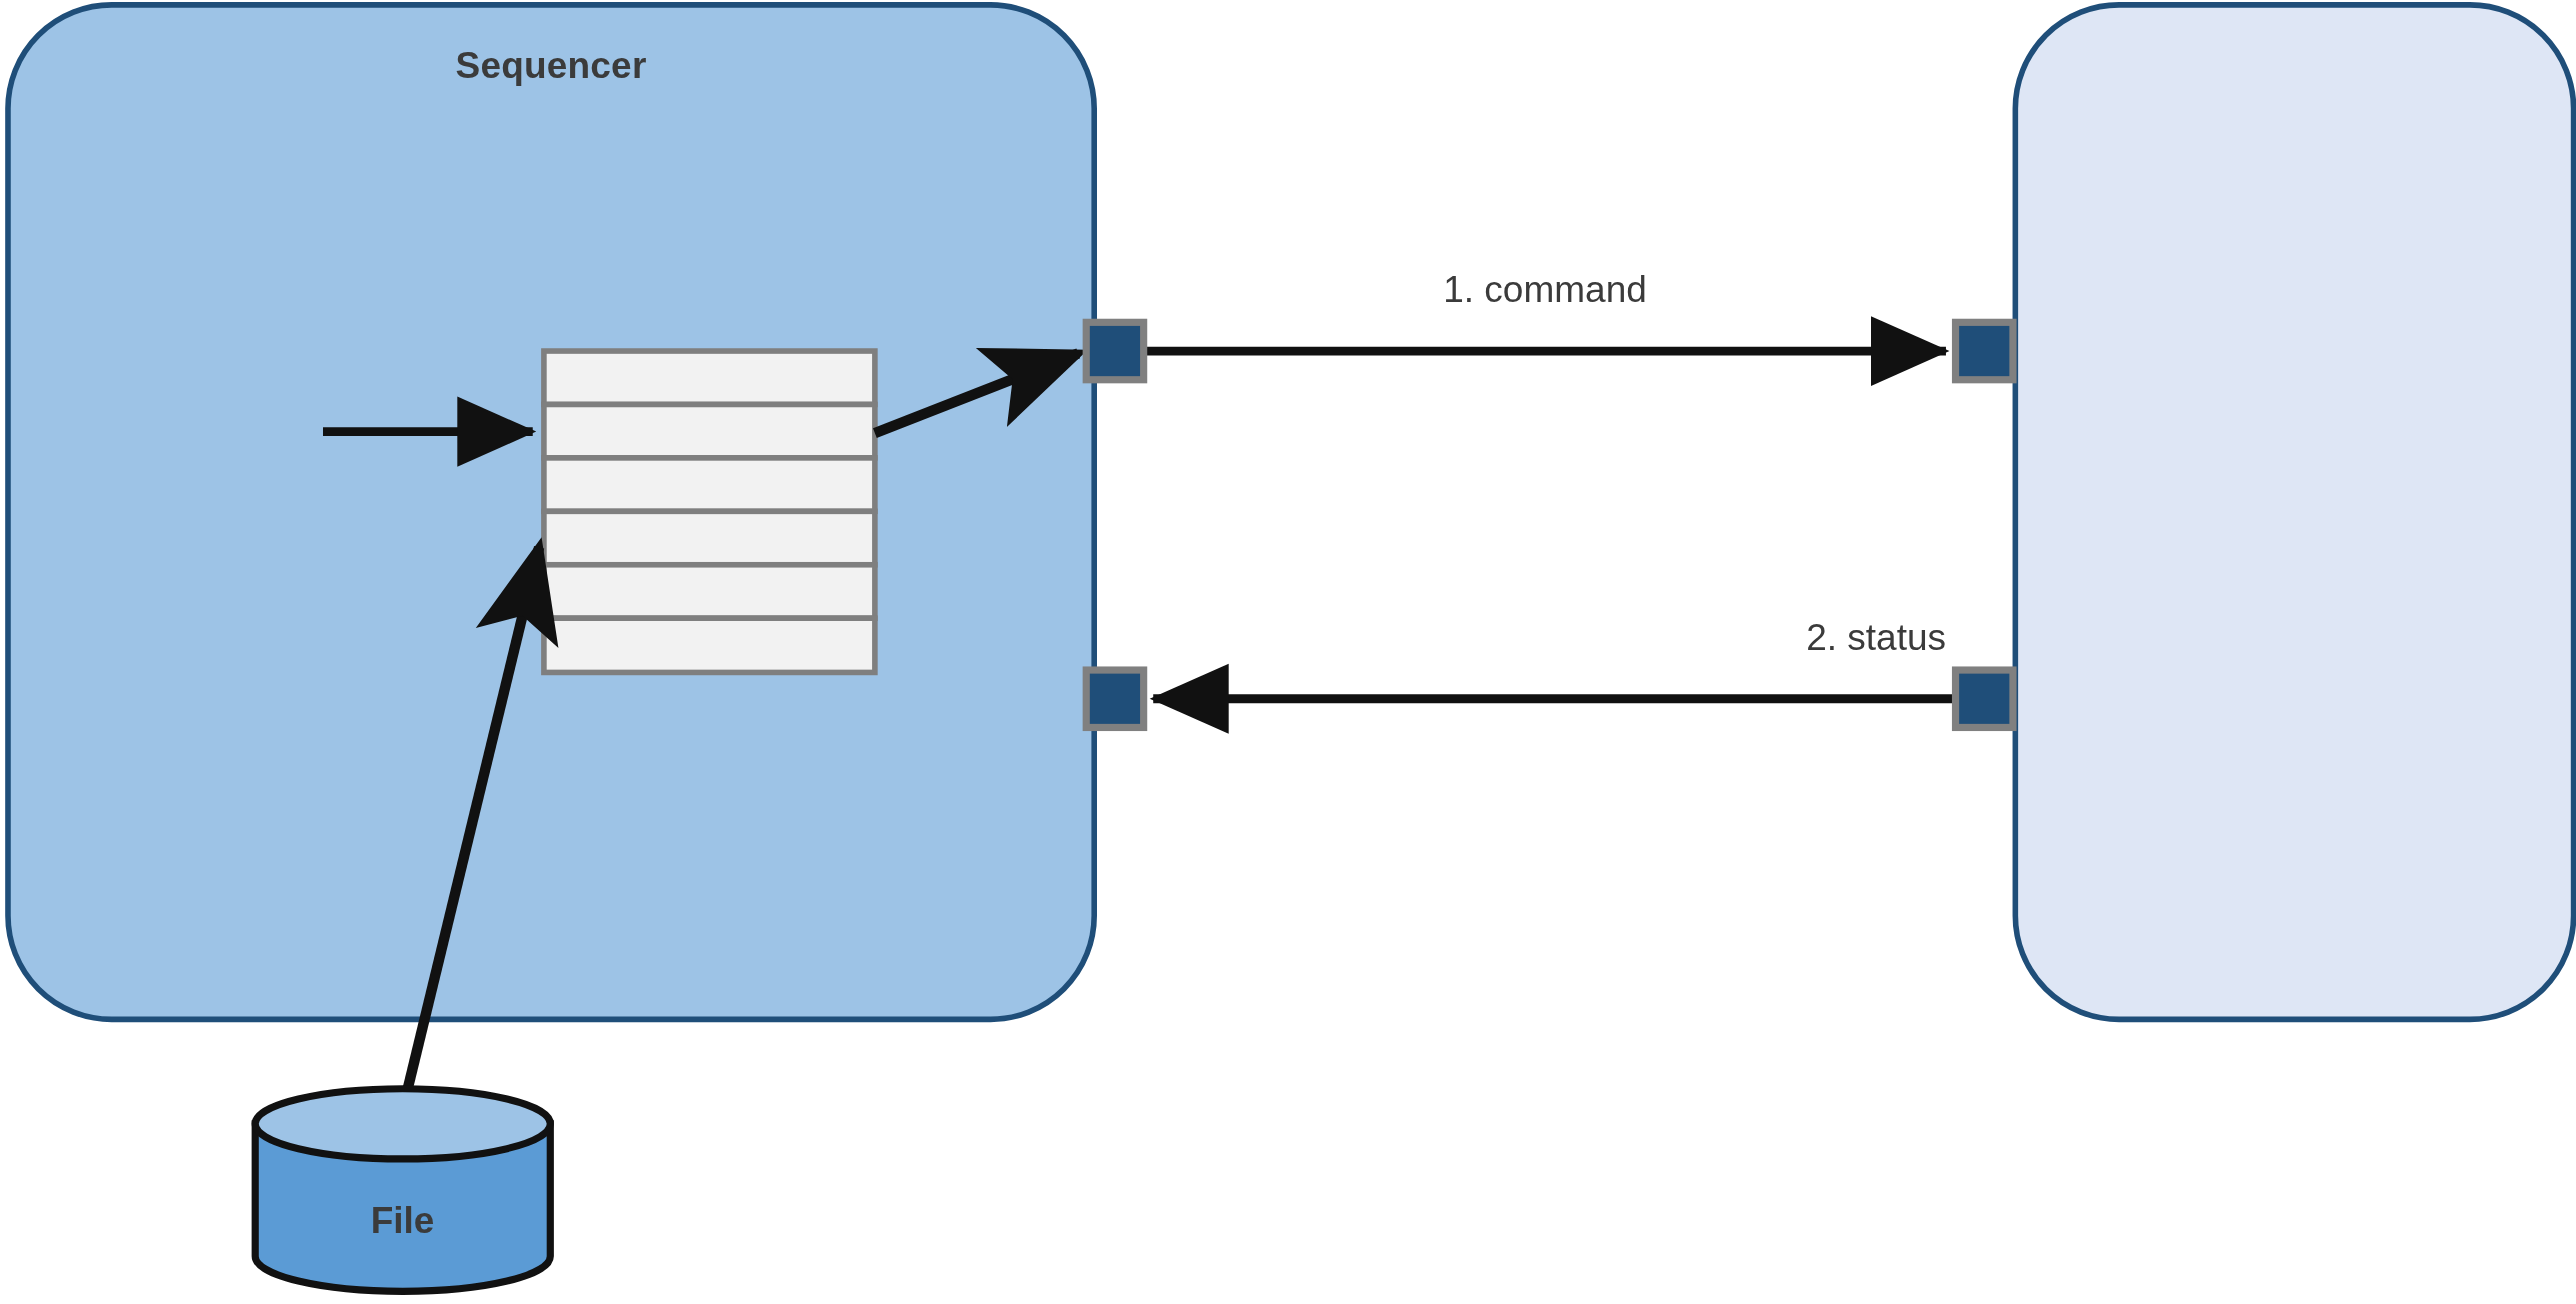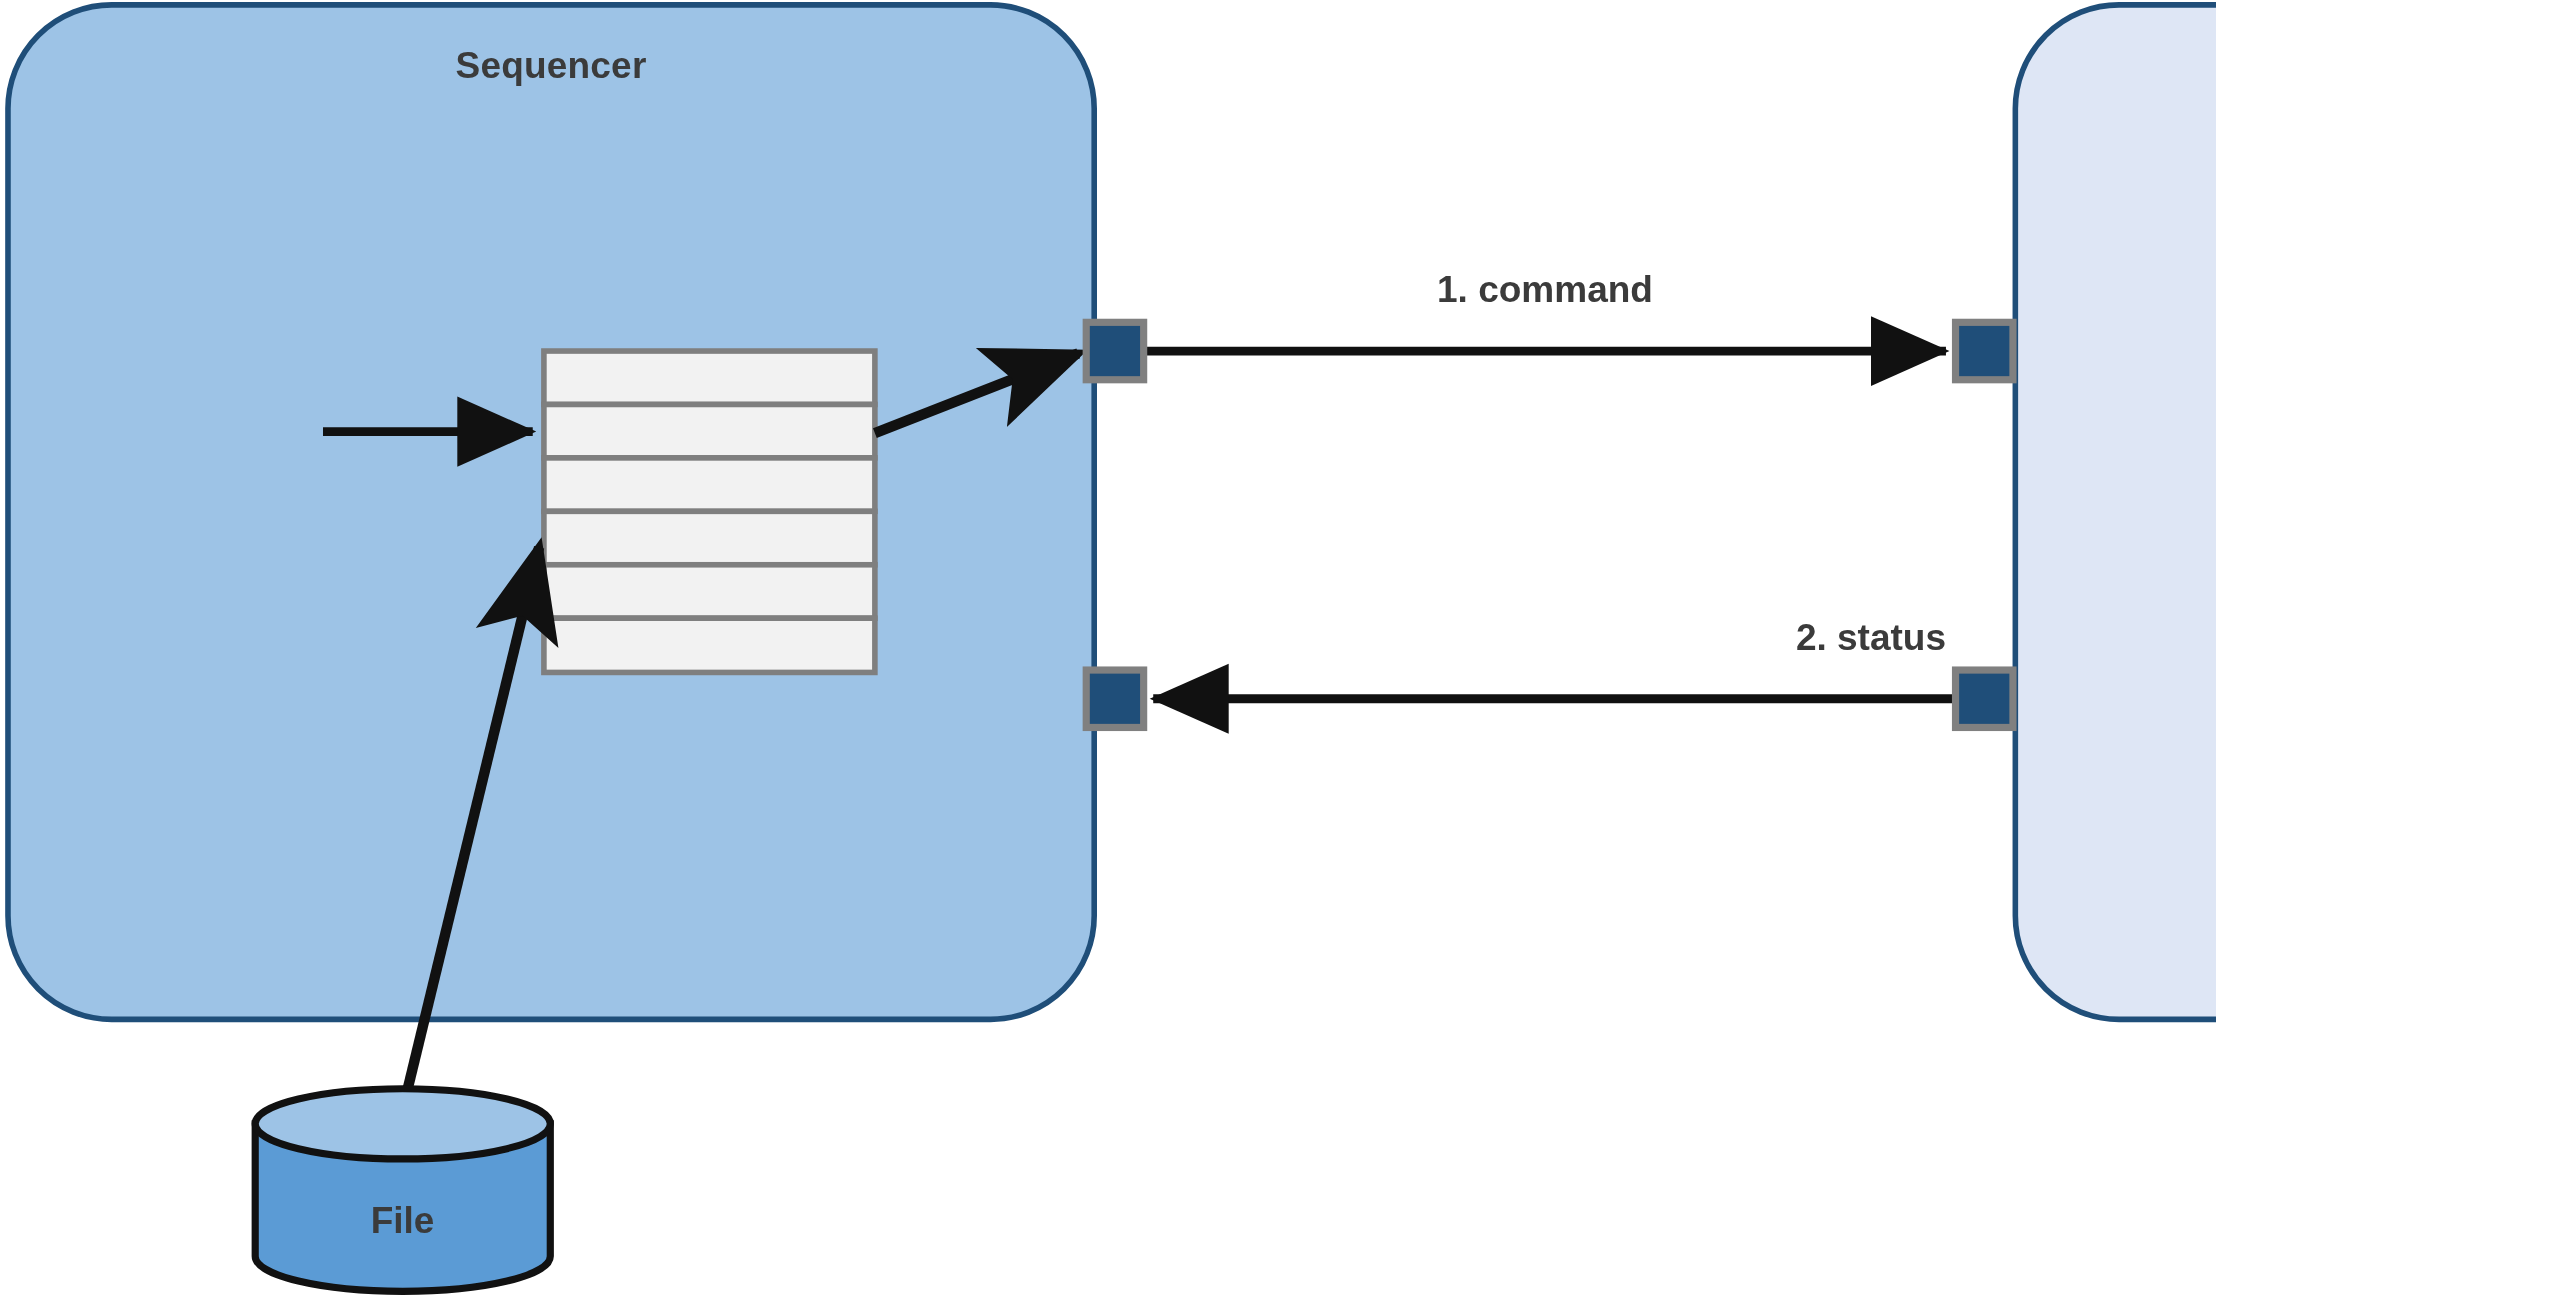--- a/index.html
+++ b/index.html
@@ -5,21 +5,21 @@
   html, body {
     margin: 0;
     padding: 0;
     background: #ffffff;
   }
   body {
     font-family: "Liberation Sans", sans-serif;
   }
   #canvas {
     position: relative;
-    width: 2216px;
+    width: 2576px;
     height: 1305px;
     background: #ffffff;
     overflow: hidden;
   }
   #diagram-svg {
     position: absolute;
     top: 0;
     left: 0;
     width: 2576px;
     height: 1305px;
@@ -32,21 +32,21 @@
     white-space: nowrap;
     text-align: center;
     pointer-events: none;
   }
   .title-label {
     font-size: 37px;
     letter-spacing: 0.2px;
   }
   .edge-label {
     font-size: 37px;
-    font-weight: bold;
+    font-weight: normal;
     color: #3B3B3B;
   }
   .cyl-label {
     font-size: 37px;
     margin-top: 9px;
   }
 </style>
 </head>
 <body>
 

